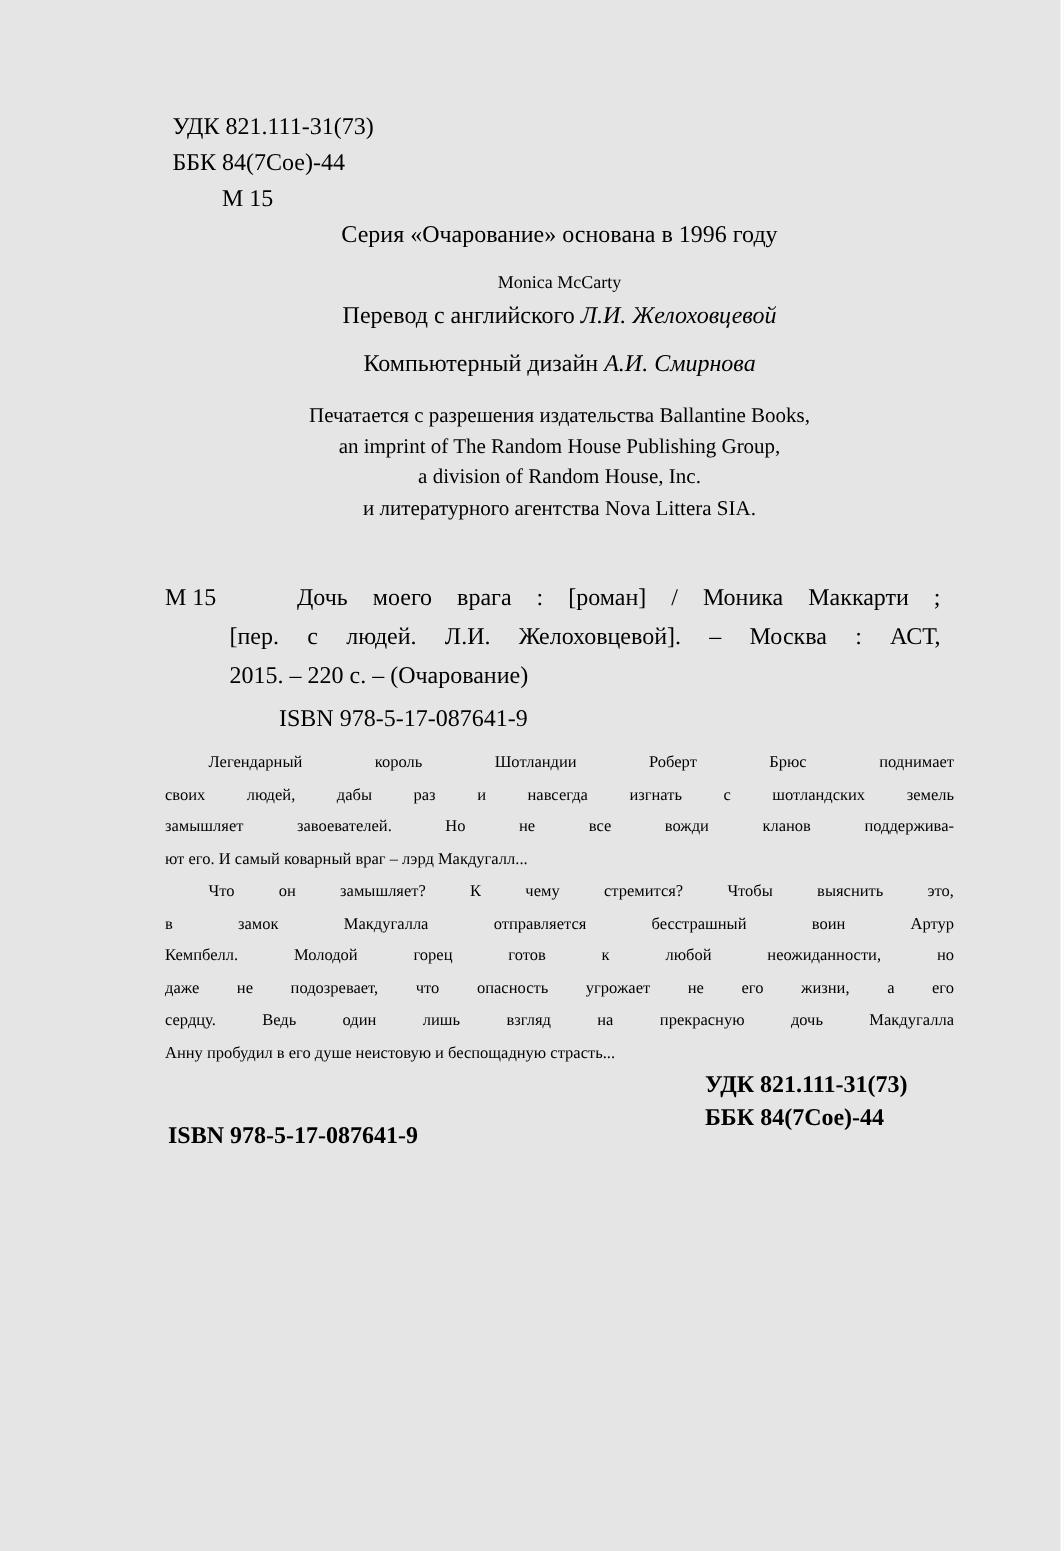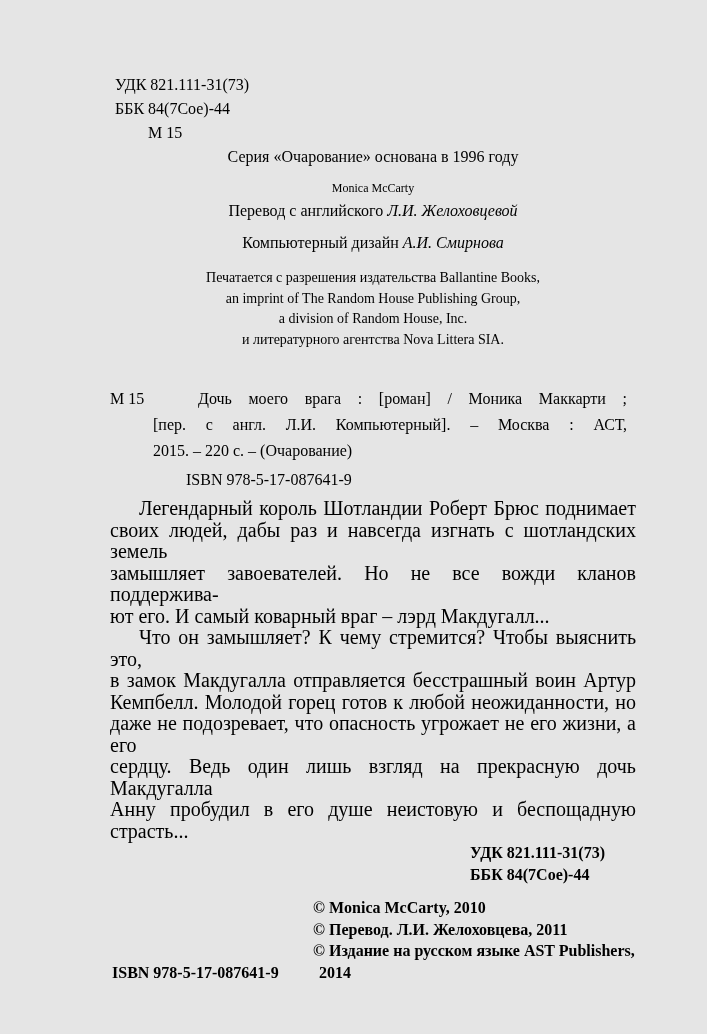--- a/index.html
+++ b/index.html
@@ -39,21 +39,21 @@
   .card { margin-left: 43px; width: 474px; margin-top: 36px; }
   .card-heading { font-weight: bold; font-size: 17px; line-height: 22px; }
   .card-body { position: relative; line-height: 26px; }
   .card-index { position: absolute; left: -43px; top: 0; }
   .jline { text-align: justify; text-align-last: justify; }
   .jline.lastline { text-align-last: auto; }
   .card-line.first { text-indent: 45px; }
   .card-isbn { margin-top: 5px; margin-left: 33px; line-height: 22px; }
 
   
-  .annotation { margin-top: 7px; width: 526px; font-size: 20px; line-height: 21.5px; }
+  .annotation { margin-top: 7px; width: 526px; font-size: 11px; line-height: 21.5px; }
   .ann-line.first { text-indent: 29px; }
 
   
   .bottom-codes { margin-left: 360px; font-weight: bold; line-height: 22px; }
   .final { position: relative; margin-top: 11px; }
   .copyright { margin-left: 203px; width: 350px; font-weight: bold; line-height: 21.5px; }
   .copyright .cont { margin-left: 6px; }
   .final-isbn { position: absolute; left: 2px; bottom: 0; font-weight: bold; line-height: 21.5px; }
 </style>
 </head>
@@ -85,21 +85,21 @@
       <div>Печатается с разрешения издательства Ballantine Books,</div>
       <div>an imprint of The Random House Publishing Group,</div>
       <div>a division of Random House, Inc.</div>
       <div>и литературного агентства Nova Littera SIA.</div>
     </div>
 
     <div class="card">
       <div class="card-body">
         <span class="card-index">М 15</span>
         <div class="jline card-line first">Дочь моего врага : [роман] / Моника Маккарти ;</div>
-        <div class="jline card-line">[пер. с англ. Л.И. Компьютерный]. – Москва : АСТ,</div>
+        <div class="jline card-line">[пер. с людей. Л.И. Желоховцевой]. – Москва : АСТ,</div>
         <div class="jline card-line lastline">2015. – 220 с. – (Очарование)</div>
       </div>
       <div class="card-isbn">ISBN 978-5-17-087641-9</div>
     </div>
 
     <div class="annotation">
       <div>
         <div class="jline ann-line first">Легендарный король Шотландии Роберт Брюс поднимает</div>
         <div class="jline ann-line">своих людей, дабы раз и навсегда изгнать с шотландских земель</div>
         <div class="jline ann-line">замышляет завоевателей. Но не все вожди кланов поддержива-</div>
@@ -114,23 +114,17 @@
         <div class="jline ann-line lastline">Анну пробудил в его душе неистовую и беспощадную страсть...</div>
       </div>
     </div>
 
     <div class="bottom-codes">
       <div>УДК 821.111-31(73)</div>
       <div>ББК 84(7Сое)-44</div>
     </div>
 
     <div class="final">
-      <div class="copyright">
-        <div>© Monica McCarty, 2010</div>
-        <div>© Перевод. Л.И. Желоховцева, 2011</div>
-        <div>© Издание на русском языке AST Publishers,</div>
-        <div class="cont">2014</div>
-      </div>
       <div class="final-isbn">ISBN 978-5-17-087641-9</div>
     </div>
 
   </div>
 </div>
 
 </body></html>

